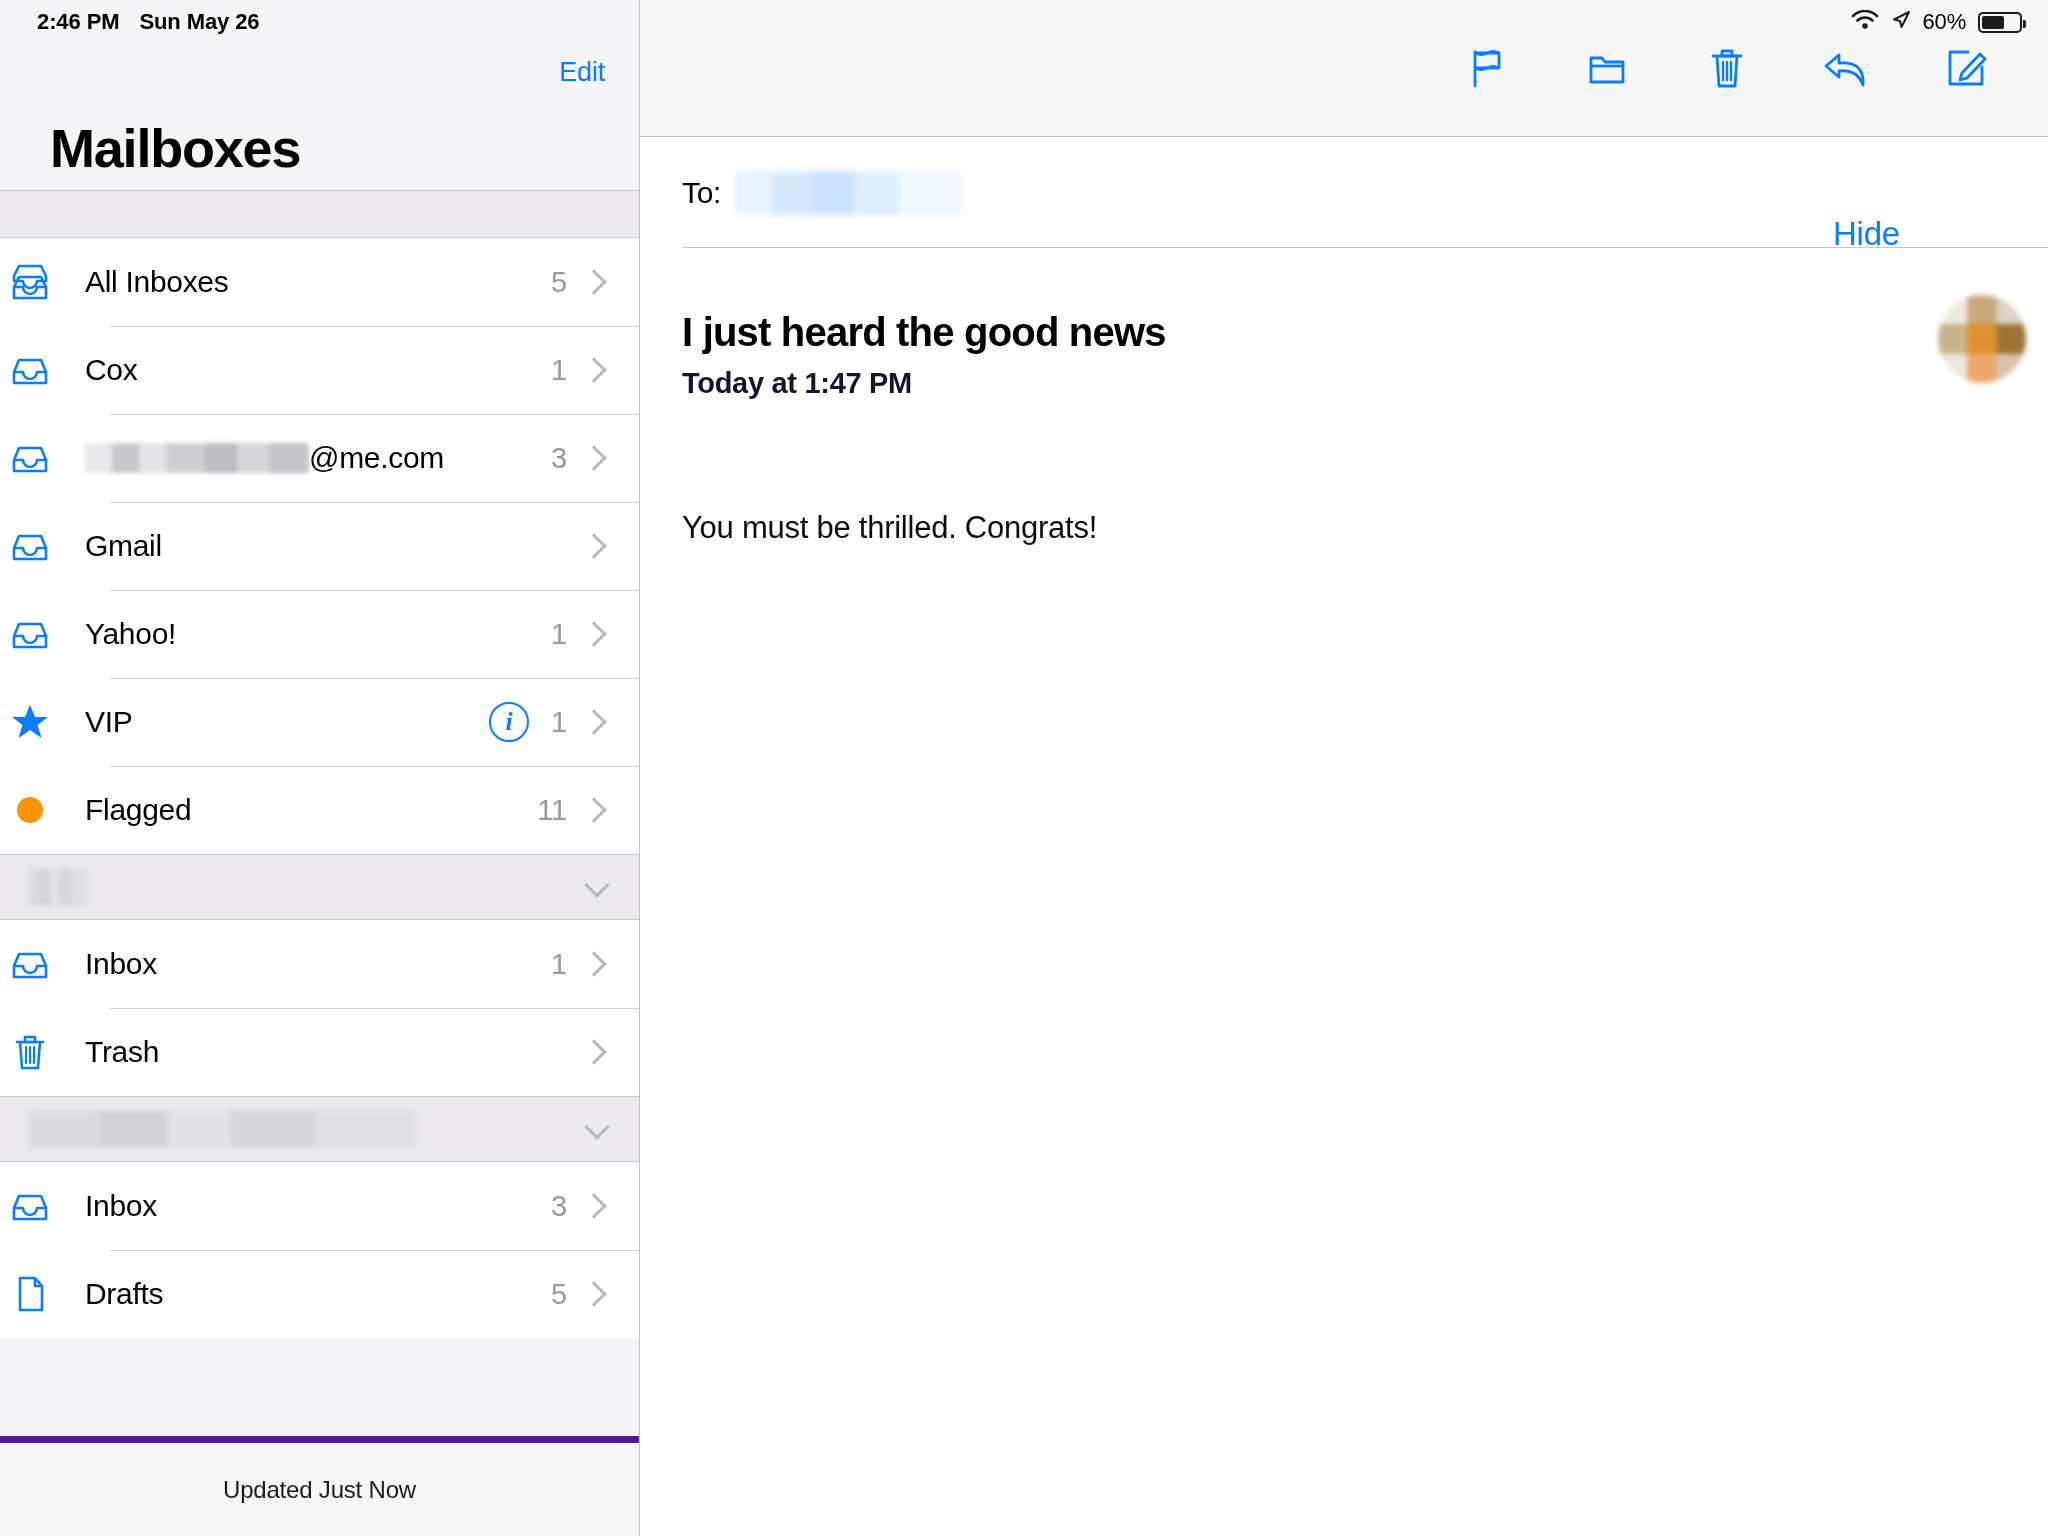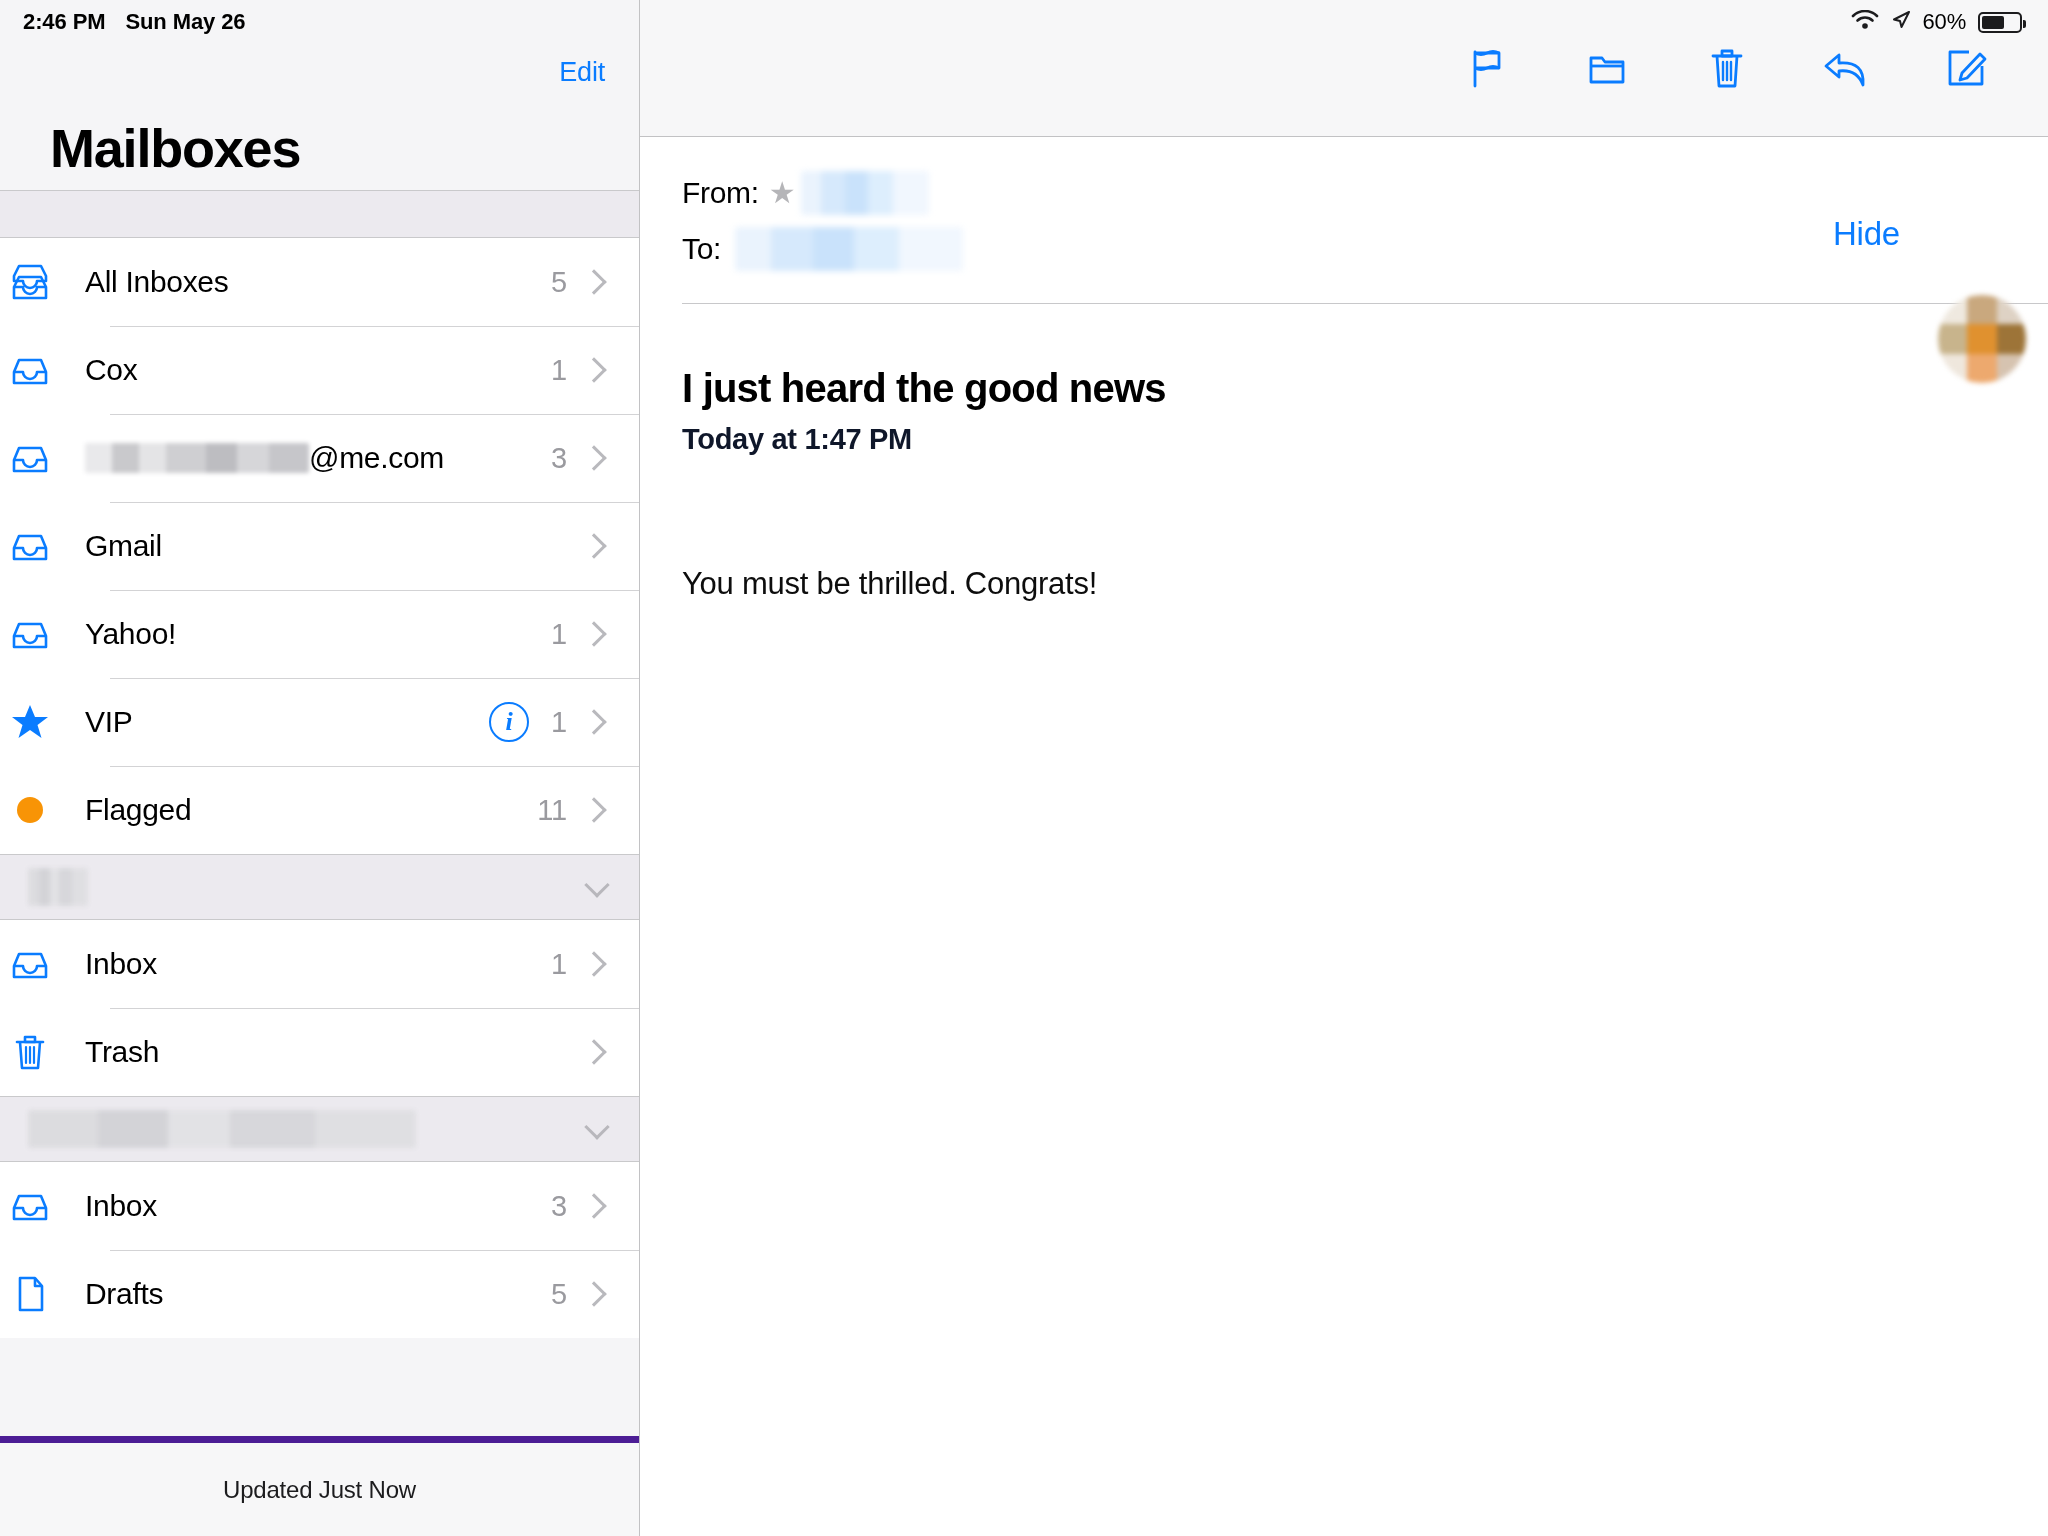--- a/index.html
+++ b/index.html
@@ -18,21 +18,21 @@
     background: #f5f5f7;
     border-right: 1px solid #c2c2c4;
     position: relative;
     display: flex; flex-direction: column;
   }
 
   
   .statusbar-left {
     height: 44px;
     display: flex; align-items: center;
-    padding-left: 23px;
+    padding-left: 37px;
     gap: 20px;
     font-size: 22px; font-weight: 600; color: #000;
     letter-spacing: -0.1px;
   }
 
   
   .edit-row {
     height: 56px;
     display: flex; align-items: center; justify-content: flex-end;
     padding-right: 34px;
@@ -441,25 +441,20 @@
       <button class="tb-btn">
         <svg width="50" height="50" viewBox="0 0 50 50" fill="none">
           <path d="M27 9 H8 V41 H40 V23" stroke="#0a7cff" stroke-width="2.8" stroke-linejoin="round"></path>
           <path d="M20 30 L38 11 L43 16 L25 35 L18 37 Z" stroke="#0a7cff" stroke-width="2.8" stroke-linejoin="round" fill="none"></path>
         </svg>
       </button>
     </div>
 
     <div class="msg-header">
       <div class="hdr-line">
-        <span class="hdr-label">From:</span>
-        <span class="star-gray">★</span>
-        <span class="addr-redact" style="width:128px"></span>
-      </div>
-      <div class="hdr-line">
         <span class="hdr-label">To:</span>
         <span class="addr-redact" style="width:228px;margin-left:14px"></span>
       </div>
       <button class="hide-link">Hide</button>
       <div class="avatar">
         <span style="background:#efe9e0"></span>
           <span style="background:#c9a87e"></span>
           <span style="background:#ded2c4"></span>
         <span style="background:#c8b48c"></span>
           <span style="background:#e0912f"></span>

